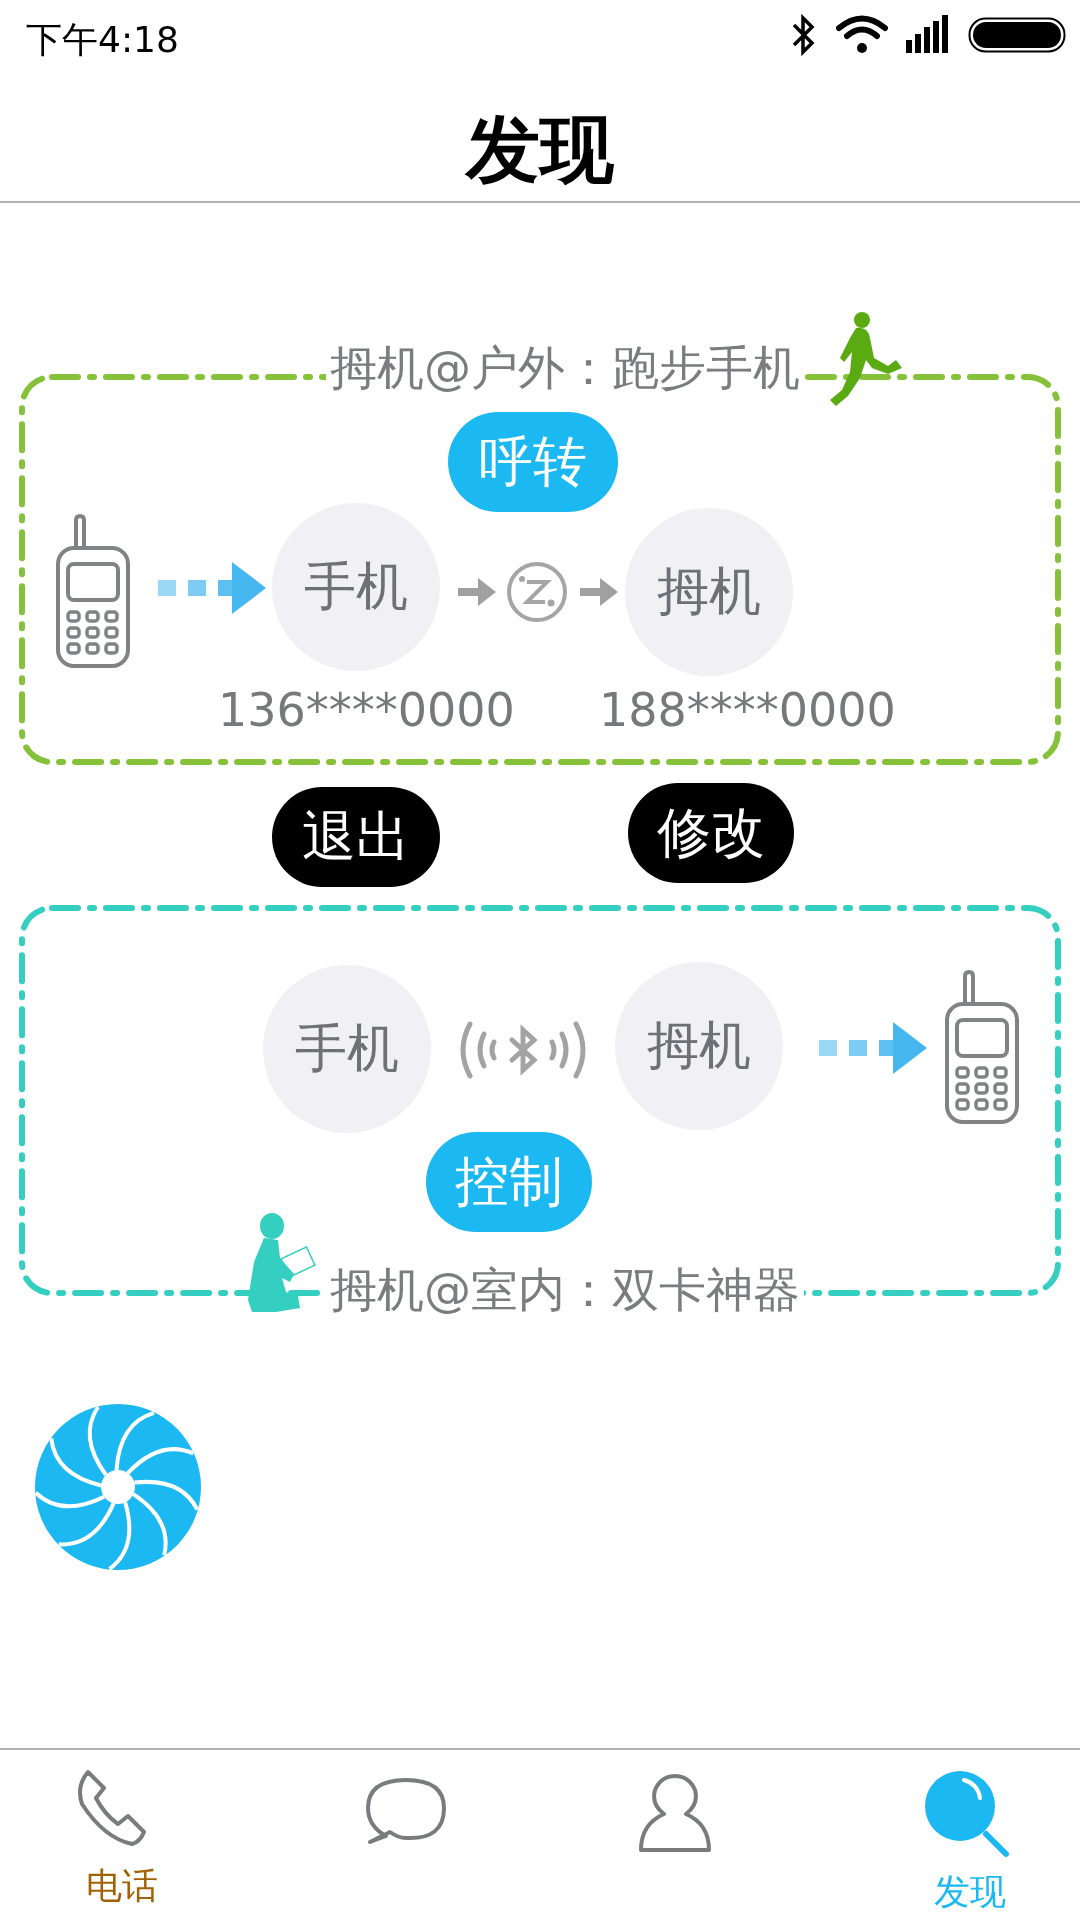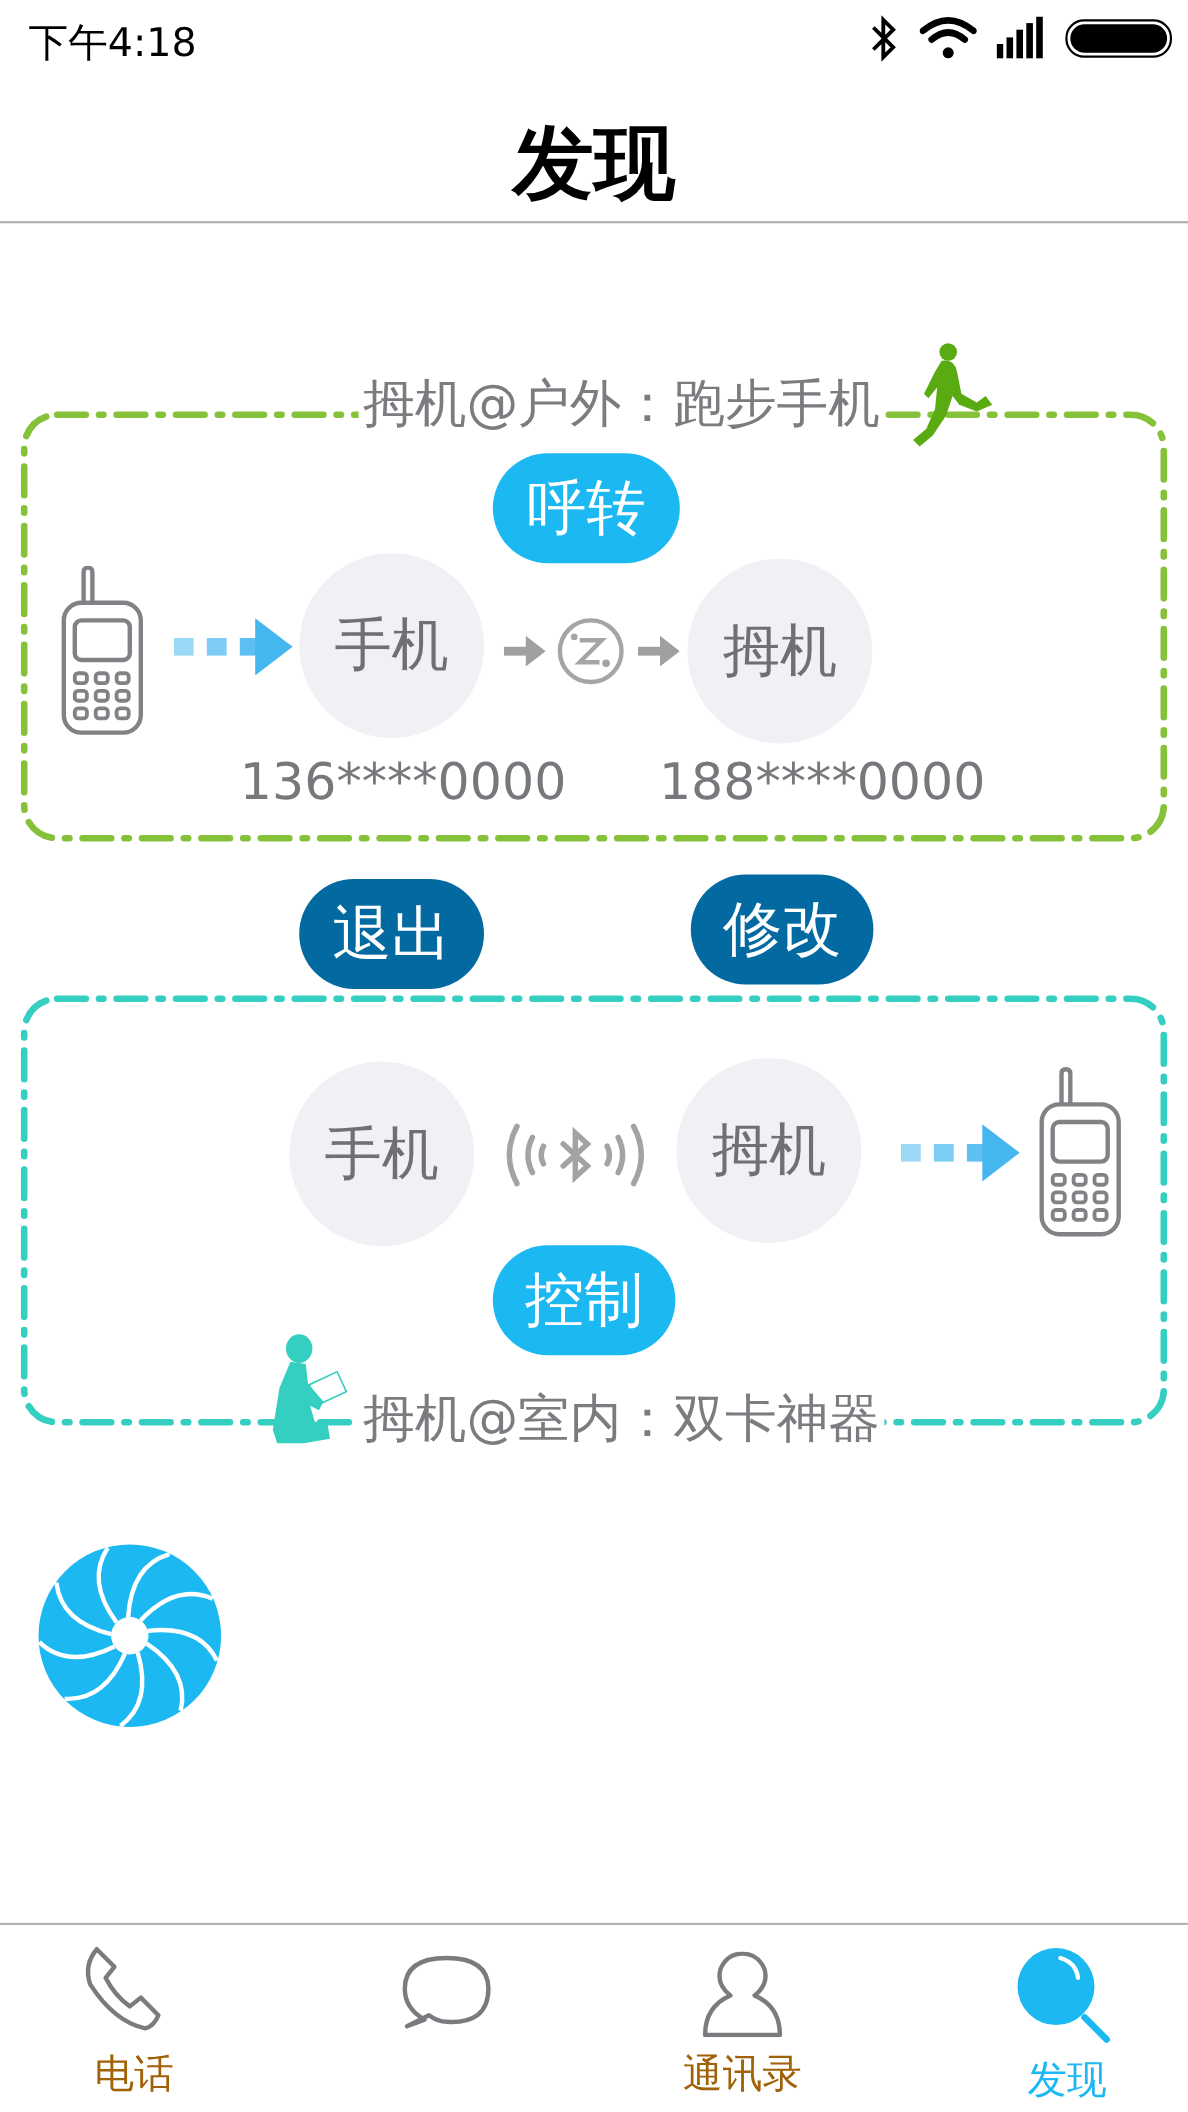--- a/index.html
+++ b/index.html
@@ -11,21 +11,21 @@
   .header-title { left:0; width:1080px; top:104px; text-align:center; font-size:74px; font-weight:bold; color:#000; line-height:90px; }
   .header-divider { left:0; top:201px; width:1080px; height:2px; background:#b0b0b0; }
 
   .frame-title { font-size:47px; color:#7a7c80; background:#fff; padding:0 4px; line-height:56px; white-space:nowrap; }
   .node { border-radius:50%; background:#f0f0f5; display:flex; align-items:center; justify-content:center;
           font-size:52px; color:#6e7075; }
   .number { font-size:46px; color:#76787c; line-height:60px; white-space:nowrap; }
   .pill { display:flex; align-items:center; justify-content:center; color:#fff; font-size:54px;
           border-radius:50px; cursor:pointer; }
   .pill.blue { background:#1cb8f2; }
-  .pill.red { background:#0369a1;margin-top:12px; }
+  .pill.red { background:#000000; }
 
   .bottom-divider { left:0; top:1748px; width:1080px; height:2px; background:#b4b4b4; }
   .tab-label { font-size:36px; color:#a16207; text-align:center; width:200px; line-height:44px; }
   .tab-label.active { color:#1cb8f2; }
 </style>
 </head>
 <body>
 
 <div class="abs status-time">下午4:18</div>
 <div class="abs status-icons">
@@ -152,21 +152,21 @@
         <rect x="52" y="98" width="11" height="9" rx="3"></rect>
       <rect x="14" y="114" width="11" height="9" rx="3"></rect>
         <rect x="33" y="114" width="11" height="9" rx="3"></rect>
         <rect x="52" y="114" width="11" height="9" rx="3"></rect>
       <rect x="14" y="130" width="11" height="9" rx="3"></rect>
         <rect x="33" y="130" width="11" height="9" rx="3"></rect>
         <rect x="52" y="130" width="11" height="9" rx="3"></rect>
     </g>
   </svg>
 
-  <div class="abs pill blue" style="left:448px;top:242px;width:166px;height:100px;">控制</div>
+  <div class="abs pill blue" style="left:426px;top:242px;width:166px;height:100px;">控制</div>
 
   <svg class="abs" style="left:246px;top:322px" width="84" height="102" viewBox="0 0 84 102">
     <g fill="#34cfc0">
       <ellipse cx="26" cy="14" rx="12" ry="13"></ellipse>
       <path d="M18 26 L32 28 L34 46 L48 62 L44 70 L36 66 L40 80 L52 84 L54 96 L30 100 L6 100 L2 88 L8 50 Z"></path>
       <rect x="38" y="40" width="28" height="20" fill="none" stroke="#34cfc0" stroke-width="1.5" transform="rotate(-25 52 50)"></rect>
     </g>
   </svg>
   <div class="abs frame-title" style="left:326px;top:372px;">拇机@室内：双卡神器</div>
 </div>
@@ -197,21 +197,20 @@
   </div>
   <div class="abs" style="left:304px;top:0;width:200px;height:170px;cursor:pointer;">
     <svg class="abs" style="left:60px;top:24px" width="84" height="74" viewBox="0 0 84 74">
       <path d="M22 62 Q4 52 4 34 Q4 6 42 6 Q80 6 80 34 Q80 66 42 64 Q34 64 26 58 L6 68 Z" fill="none" stroke="#7a7b7e" stroke-width="4" stroke-linejoin="round"></path>
     </svg>
   </div>
   <div class="abs" style="left:575px;top:0;width:200px;height:170px;cursor:pointer;">
     <svg class="abs" style="left:62px;top:24px" width="76" height="78" viewBox="0 0 76 78">
       <path d="M27 40 Q14 30 18 16 Q24 2 38 2 Q52 2 58 16 Q62 30 49 40 Q72 50 72 76 L4 76 Q4 50 27 40 Z" fill="none" stroke="#7a7b7e" stroke-width="4" stroke-linejoin="round"></path>
     </svg>
-    <div class="abs tab-label" style="left:0;top:114px;">通讯录</div>
   </div>
   <div class="abs" style="left:870px;top:0;width:200px;height:170px;cursor:pointer;">
     <svg class="abs" style="left:52px;top:18px" width="90" height="90" viewBox="0 0 90 90">
       <circle cx="38" cy="38" r="35" fill="#1cb8f2"></circle>
       <path d="M42 12 Q56 16 58 30" fill="none" stroke="#ffffff" stroke-width="4" stroke-linecap="round"></path>
       <line x1="64" y1="66" x2="84" y2="86" stroke="#1cb8f2" stroke-width="6" stroke-linecap="round"></line>
     </svg>
     <div class="abs tab-label active" style="left:0;top:120px;">发现</div>
   </div>
 </div>

